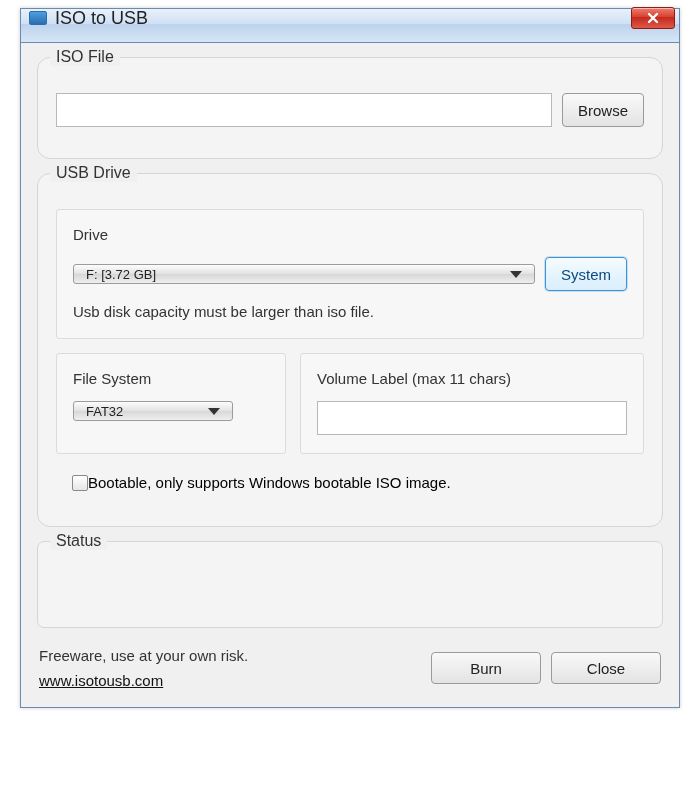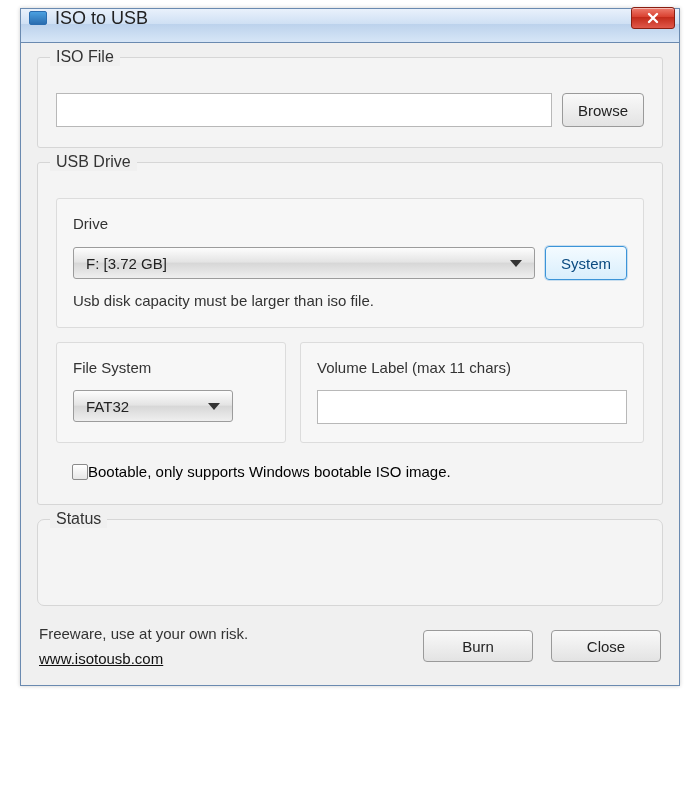--- a/index.html
+++ b/index.html
@@ -48,23 +48,23 @@
     cursor: pointer;
     box-shadow: inset 0 1px 0 rgba(255,255,255,0.5);
   }
   .close-btn svg { width: 14px; height: 14px; }
   .body {
     padding: 14px 16px 18px 16px;
     background: #f0f0f0;
   }
   .section {
     border: 1px solid #d6d6d6;
-    border-radius: 3px;
+    border-radius: 13px;
     background: #f4f4f4;
-    padding: 18px 18px 20px 18px;
+    padding: 18px 18px 31px 18px;
     margin-bottom: 14px;
   }
   .section-title {
     font-size: 16px;
     color: #333;
     background: #f0f0f0;
     display: inline-block;
     position: relative;
     top: -28px;
     margin-bottom: -16px;
@@ -103,27 +103,27 @@
     background: #f7f7f7;
     padding: 16px 16px 18px 16px;
     margin-bottom: 14px;
   }
   .sub-title {
     font-size: 15px;
     color: #333;
     margin-bottom: 14px;
   }
   .select {
-    height: 32px;
+    height: 20px;
     border: 1px solid #9c9c9c;
     border-radius: 3px;
     background: linear-gradient(#fdfdfd, #e3e3e3 48%, #d6d6d6 49%, #efefef);
     display: flex; align-items: center; justify-content: space-between;
     padding: 0 12px;
-    font-size: 15px;
+    font-size: 13px;
     color: #222;
     cursor: pointer;
     width: 100%;
   }
   .select .arrow {
     width: 0; height: 0;
     border-left: 6px solid transparent;
     border-right: 6px solid transparent;
     border-top: 7px solid #333;
   }
@@ -153,21 +153,21 @@
     margin-bottom: 19px;
   }
   .footer {
     display: flex;
     align-items: center;
     padding: 0 2px;
   }
   .footer .left { flex: 1; }
   .freeware { font-size: 15px; color: #333; margin-bottom: 8px; }
   .link { font-size: 15px; color: #111; text-decoration: underline; cursor: pointer; }
-  .footer-buttons { display: flex; gap: 18px; }
+  .footer-buttons { display: flex; gap: 10px; }
   .footer-buttons .btn { min-width: 110px; height: 32px; }
 </style>
 </head>
 <body>
 
 <div class="window">
 
   <div class="titlebar">
     <div class="app-icon"></div>
     <div class="title">ISO to USB</div>

